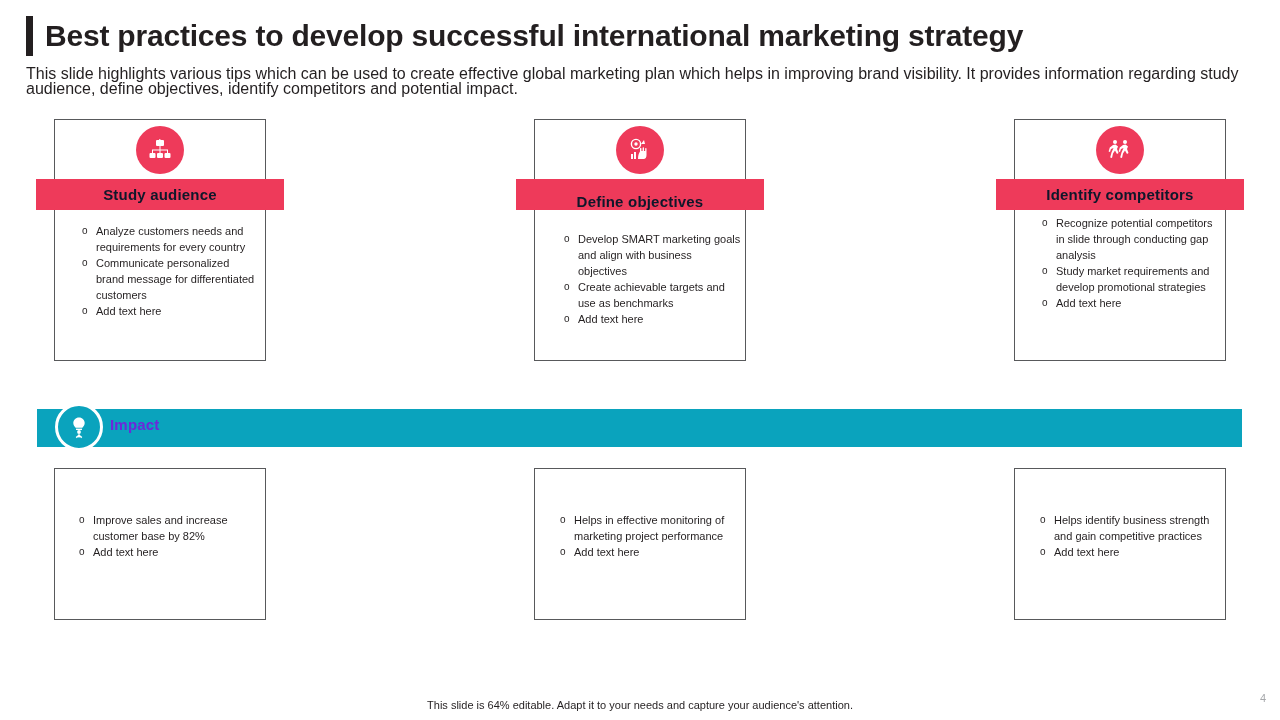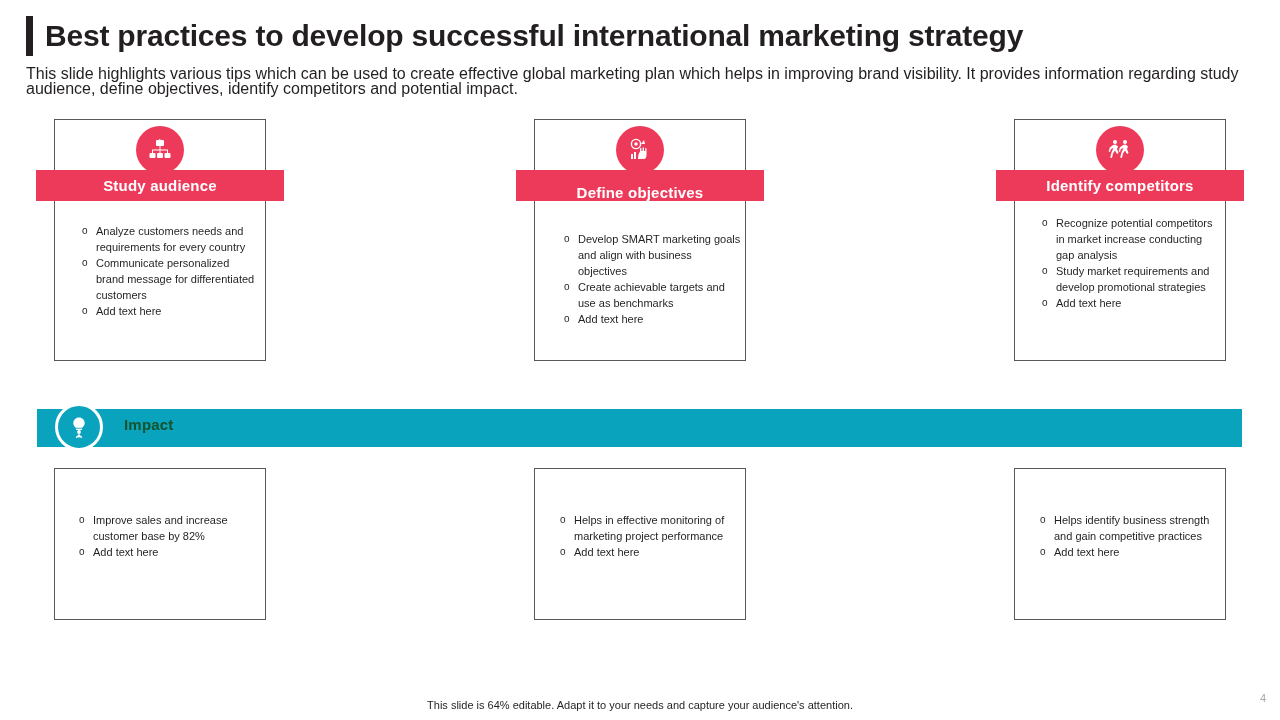--- a/index.html
+++ b/index.html
@@ -85,25 +85,25 @@
   .icon-circle.i3 { left: 1096px; }
   .icon-circle svg { display:block; }
 
   .ribbon {
     position: absolute;
     height: 31px;
     background: #ee3a5a;
     display: flex;
     align-items: center;
     justify-content: center;
-    color: #ffffff;
+    color: #0f172a;
     font-size: 15px;
     font-weight: bold;
     letter-spacing: 0.2px;
-    top: 170px;
+    top: 179px;
     width: 248px;
   }
   .ribbon.r1 { left: 36px; }
   .ribbon.r2 { left: 516px; align-items: flex-end; }
   .ribbon.r3 { left: 996px; }
 
   .bullets {
     position: absolute;
     font-size: 11px;
     line-height: 16px;
@@ -152,25 +152,25 @@
     border-radius: 50%;
     background: #0aa3bd;
     border: 3px solid #ffffff;
     box-sizing: border-box;
     display: flex;
     align-items: center;
     justify-content: center;
   }
   .impact-label {
     position: absolute;
-    left: 124px;
+    left: 110px;
     top: 416px;
     font-size: 15px;
     font-weight: bold;
-    color: #14532d;
+    color: #6d28d9;
     letter-spacing: 0.2px;
     text-align: center;
   }
 
   
   .card.bot {
     top: 468px;
     height: 152px;
   }
   .card.bot.c1 { left: 54px; }
@@ -288,21 +288,21 @@
       <li>
           <span class="marker">o</span>
           <span class="txt">Add text here</span>
         </li>
     </ul>
   </div>
   <div class="bullets bl-top b3">
     <ul>
       <li>
           <span class="marker">o</span>
-          <span class="txt">Recognize potential competitors in market increase conducting gap analysis</span>
+          <span class="txt">Recognize potential competitors in slide through conducting gap analysis</span>
         </li>
       <li>
           <span class="marker">o</span>
           <span class="txt">Study market requirements and develop promotional strategies</span>
         </li>
       <li>
           <span class="marker">o</span>
           <span class="txt">Add text here</span>
         </li>
     </ul>

